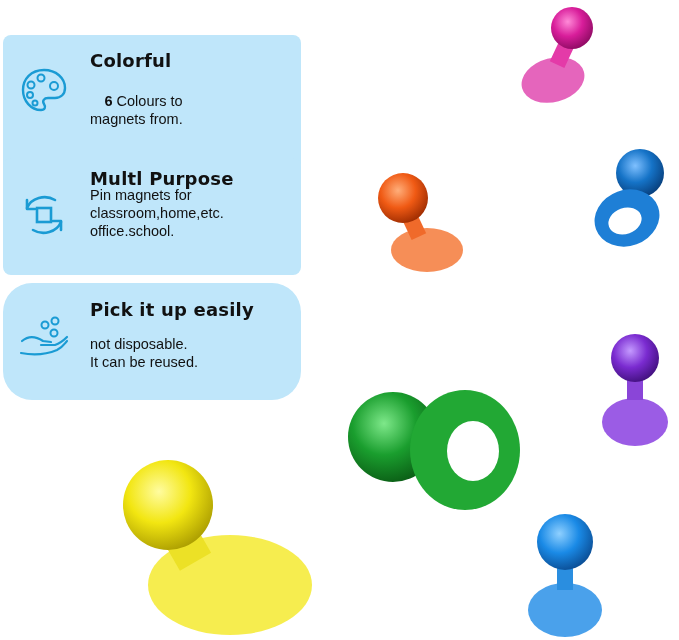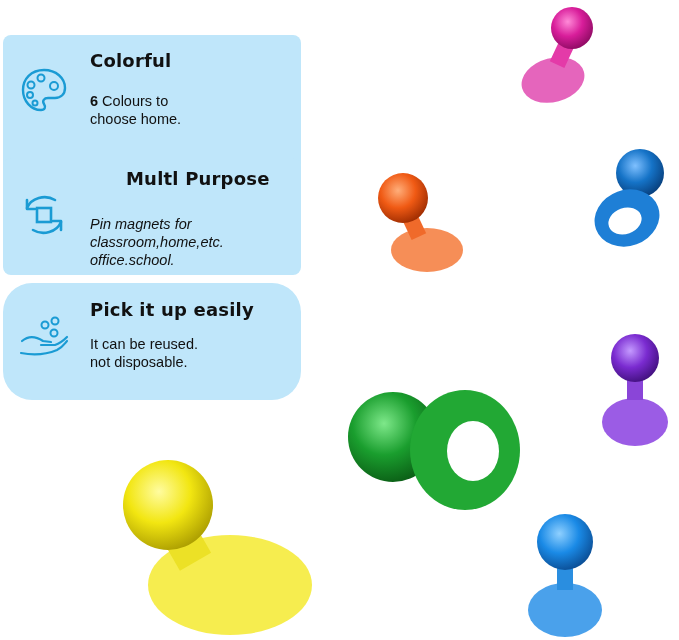--- a/index.html
+++ b/index.html
@@ -17,55 +17,55 @@
 <div class="card" style="top:35px;height:137px;">
   <svg class="icon" style="top:30px;" viewBox="0 0 50 50">
     <path d="M25 5 C12 5 4 14 4 25 C4 36 12 45 22 45 C26 45 27 42 25 39 C23 36 25 33 29 33 L36 33 C42 33 46 29 46 23 C46 13 37 5 25 5 Z" fill="none" stroke="#1a9bd4" stroke-width="2.4"></path>
     <circle cx="22" cy="13" r="3.5" fill="none" stroke="#1a9bd4" stroke-width="2"></circle>
     <circle cx="12" cy="20" r="3.5" fill="none" stroke="#1a9bd4" stroke-width="2"></circle>
     <circle cx="11" cy="30" r="3" fill="none" stroke="#1a9bd4" stroke-width="2"></circle>
     <circle cx="35" cy="21" r="4" fill="none" stroke="#1a9bd4" stroke-width="2"></circle>
     <circle cx="16" cy="38" r="2.5" fill="none" stroke="#1a9bd4" stroke-width="2"></circle>
   </svg>
   <div class="title" style="top:15px;">Colorful</div>
-  <div class="desc" style="top:57px;">
+  <div class="desc" style="top:57px;text-align:right;">
     <div><b>6</b> <span>Colours to</span></div>
-    <div>choose home.</div>
+    <div>magnets from.</div>
   </div>
 </div>
 
 <div class="card" style="top:158px;height:117px;">
   <svg class="icon" style="top:32px;" viewBox="0 0 50 50">
     <path d="M8 18 C12 8 26 4 36 10" fill="none" stroke="#1a9bd4" stroke-width="2.6" stroke-linecap="round"></path>
     <path d="M8 10 L8 19 L16 19" fill="none" stroke="#1a9bd4" stroke-width="2.6" stroke-linecap="round" stroke-linejoin="round"></path>
     <path d="M42 32 C38 42 24 46 14 40" fill="none" stroke="#1a9bd4" stroke-width="2.6" stroke-linecap="round"></path>
     <path d="M42 40 L42 31 L34 31" fill="none" stroke="#1a9bd4" stroke-width="2.6" stroke-linecap="round" stroke-linejoin="round"></path>
     <rect x="18" y="18" width="14" height="14" fill="none" stroke="#1a9bd4" stroke-width="2.6"></rect>
   </svg>
-  <div class="title" style="top:10px;margin-left:36px;">Multl Purpose</div>
-  <div class="desc" style="top:57px;font-style:italic;">
+  <div class="title" style="top:10px;">Multl Purpose</div>
+  <div class="desc" style="top:28px;">
     <div>Pin magnets for</div>
     <div>classroom,home,etc.</div>
     <div>office.school.</div>
   </div>
 </div>
 
 <div class="card" style="top:283px;height:117px;border-radius:29px;">
   <svg class="icon" style="top:32px;" viewBox="0 0 50 50">
     <circle cx="26" cy="10" r="3.5" fill="none" stroke="#1a9bd4" stroke-width="2"></circle>
     <circle cx="36" cy="6" r="3.5" fill="none" stroke="#1a9bd4" stroke-width="2"></circle>
     <circle cx="35" cy="18" r="3.5" fill="none" stroke="#1a9bd4" stroke-width="2"></circle>
     <path d="M3 26 C10 20 18 22 24 26 L32 27" fill="none" stroke="#1a9bd4" stroke-width="2.2" stroke-linecap="round"></path>
     <path d="M22 30 L36 30 C42 28 46 24 48 22" fill="none" stroke="#1a9bd4" stroke-width="2.2" stroke-linecap="round"></path>
     <path d="M2 38 C12 40 26 40 38 35 C44 32 46 28 48 26" fill="none" stroke="#1a9bd4" stroke-width="2.2" stroke-linecap="round"></path>
   </svg>
   <div class="title" style="top:16px;">Pick it up easily</div>
   <div class="desc" style="top:52px;">
+    <div>not disposable.</div>
     <div>It can be reused.</div>
-    <div>not disposable.</div>
   </div>
 </div>
 
 <svg class="magnet" style="left:515px;top:0px;" width="90" height="105" viewBox="0 0 90 105">
   <defs>
       <radialGradient id="gm" cx="0.4" cy="0.35" r="0.7">
         <stop offset="0" stop-color="#ff8ad8"></stop>
         <stop offset="0.5" stop-color="#d81d9a"></stop>
         <stop offset="1" stop-color="#8a0a60"></stop>
       </radialGradient>

